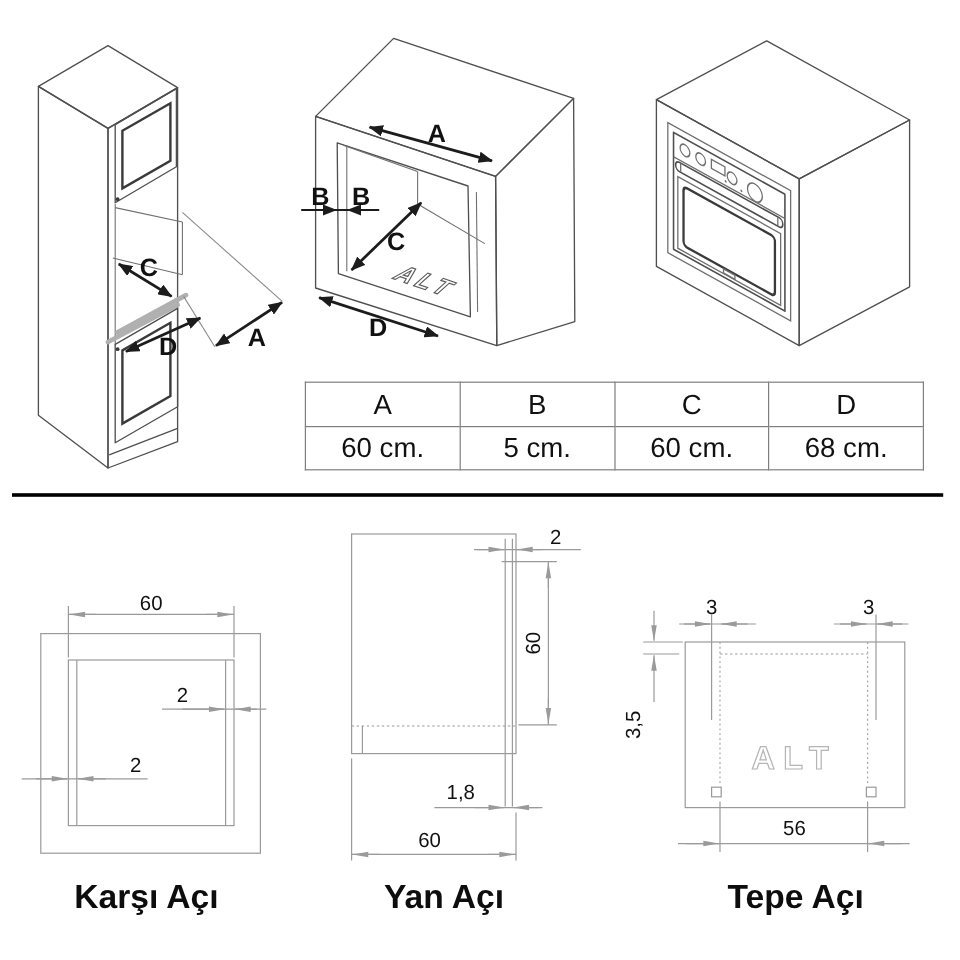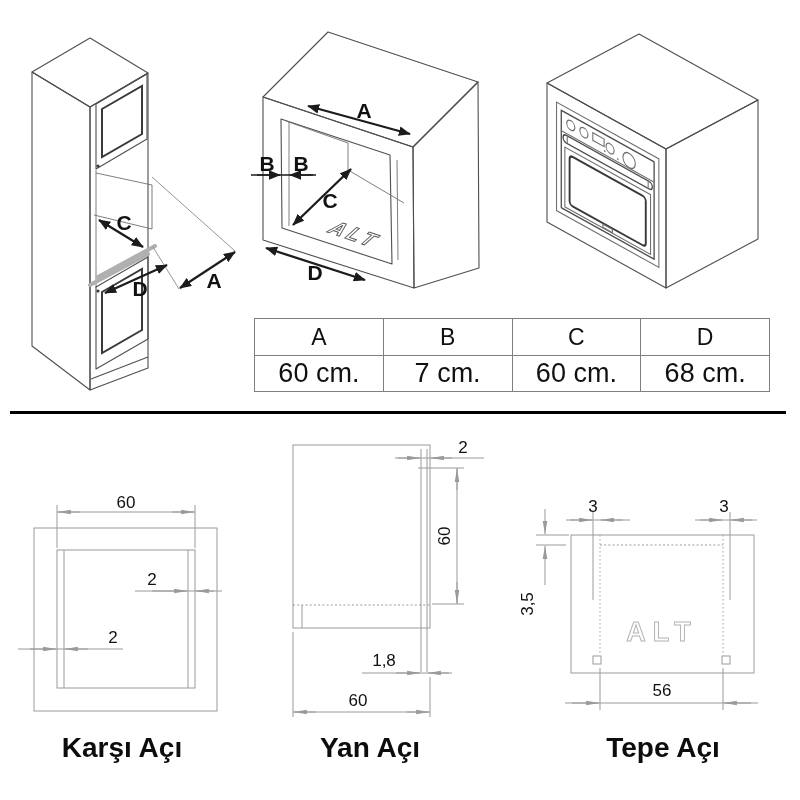--- a/index.html
+++ b/index.html
@@ -21,21 +21,21 @@
   .view-title{font:bold 28px "Liberation Sans",sans-serif;fill:#0d0d0d;}
   .alt-outline{font:bold 27px "Liberation Sans",sans-serif;fill:#fff;stroke:#b5b5b5;
                stroke-width:1;letter-spacing:7px;}
   .alt-iso{font:bold italic 20px "Liberation Sans",sans-serif;fill:#fff;stroke:#5a5a5a;
            stroke-width:1;letter-spacing:4px;}
   #dim-table{position:absolute;left:254px;top:318px;width:516px;height:72px;
              border-collapse:collapse;table-layout:fixed;}
   #dim-table td{border:1px solid #7f7f7f;text-align:center;vertical-align:middle;
                 color:#111;padding:0;}
   #dim-table tr.hdr td{font-size:23px;height:36px;}
-  #dim-table tr.val td{font-size:27px;height:35px;}
+  #dim-table tr.val td{font-size:23px;height:35px;}
   #divider{position:absolute;left:10px;top:411px;width:776px;height:3px;background:#000;}
 </style>
 </head>
 <body>
 
 <div id="sheet">
 
 <svg id="art" width="800" height="800" viewBox="0 0 800 800">
   <defs>
     <marker id="ad" viewBox="0 0 10 8" refX="9.3" refY="4" markerWidth="12" markerHeight="9.6" markerUnits="userSpaceOnUse" orient="auto-start-reverse">
@@ -241,21 +241,21 @@
 <table id="dim-table">
   <tbody>
     <tr class="hdr">
       <td>A</td>
       <td>B</td>
       <td>C</td>
       <td>D</td>
     </tr>
     <tr class="val">
       <td>60 cm.</td>
-      <td>7 cm.</td>
+      <td>5 cm.</td>
       <td>60 cm.</td>
       <td>68 cm.</td>
     </tr>
   </tbody>
 </table>
 
 <div id="divider"></div>
 
 </div>
 

